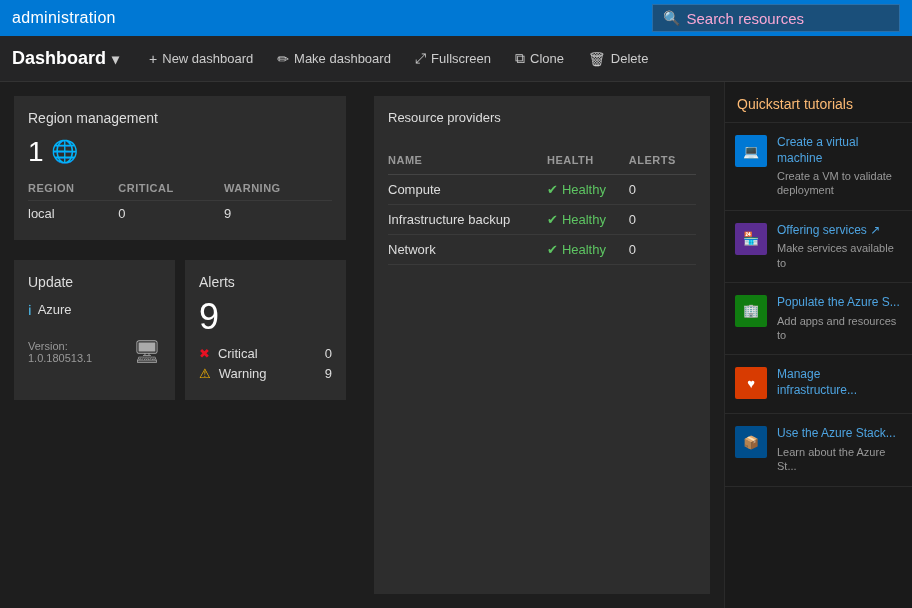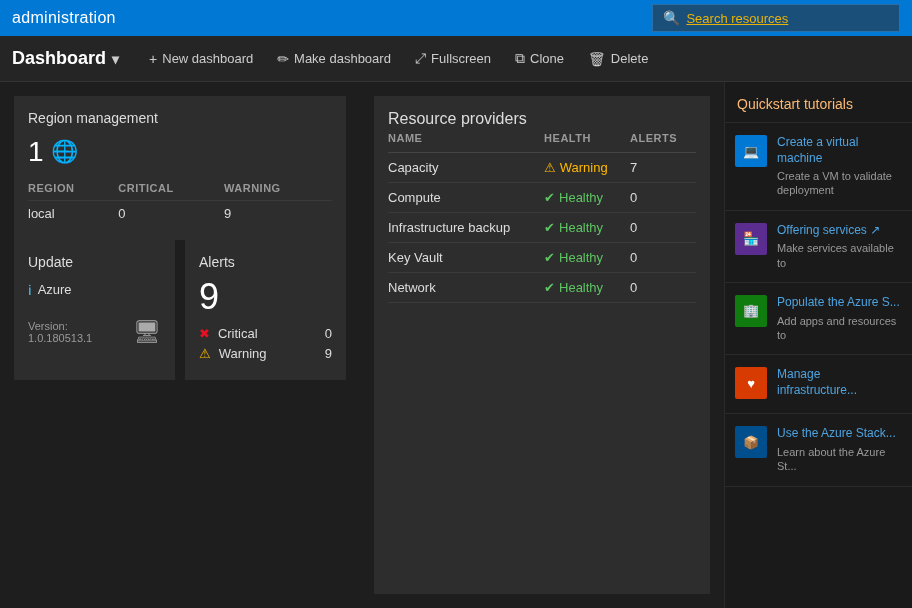--- a/index.html
+++ b/index.html
@@ -36,23 +36,22 @@
       padding: 4px 10px;
       width: 248px;
       height: 28px;
     }
     .search-icon-svg {
       color: #aaa;
       margin-right: 6px;
       font-size: 14px;
     }
     .search-input-text {
-      color: #eab308;
-      font-size: 13px;
-      text-decoration: underline;
+      color: #f9a8d4;
+      font-size: 15px;
     }
 
     
     .toolbar {
       background: #252526;
       height: 46px;
       display: flex;
       align-items: center;
       padding: 0 12px;
       border-bottom: 1px solid #333;
@@ -92,21 +91,21 @@
       background: #1e1e1e;
     }
 
     
     .left-panel {
       width: 360px;
       min-width: 360px;
       padding: 14px;
       display: flex;
       flex-direction: column;
-      gap: 0;
+      gap: 20px;
     }
 
     .panel-card {
       background: #2d2d2d;
       padding: 14px;
     }
     .panel-title {
       font-size: 14px;
       color: #ddd;
       margin-bottom: 10px;
@@ -226,23 +225,23 @@
       flex: 1;
       padding: 14px;
     }
 
     .resource-card {
       background: #2d2d2d;
       padding: 14px;
       height: 100%;
     }
     .resource-title {
-      font-size: 16px;
-      color: #ddd;
-      margin-bottom: 0;
+      font-size: 13px;
+      color: #ddd;
+      margin-bottom: 25px;
     }
 
     .resource-table {
       width: 100%;
       border-collapse: collapse;
     }
     .resource-table th {
       text-align: left;
       color: #999;
       font-size: 11px;
@@ -418,56 +417,38 @@
       <table class="resource-table">
         <thead>
           <tr>
             <th>NAME</th>
             <th>HEALTH</th>
             <th>ALERTS</th>
           </tr>
         </thead>
         <tbody id="resource-tbody">
             <tr>
-    <td>Capacity</td>
-    <td>
-      <span class="health-warning">
-        <span class="health-icon">⚠</span>Warning
-      </span>
-    </td>
-    <td>7</td>
-  </tr>
-            <tr>
     <td>Compute</td>
     <td>
       <span class="health-healthy">
         <span class="health-icon">✔</span>Healthy
       </span>
     </td>
     <td>0</td>
   </tr>
             <tr>
     <td>Infrastructure backup</td>
     <td>
       <span class="health-healthy">
         <span class="health-icon">✔</span>Healthy
       </span>
     </td>
     <td>0</td>
   </tr>
             <tr>
-    <td>Key Vault</td>
-    <td>
-      <span class="health-healthy">
-        <span class="health-icon">✔</span>Healthy
-      </span>
-    </td>
-    <td>0</td>
-  </tr>
-            <tr>
     <td>Network</td>
     <td>
       <span class="health-healthy">
         <span class="health-icon">✔</span>Healthy
       </span>
     </td>
     <td>0</td>
   </tr>
           </tbody>
       </table>

